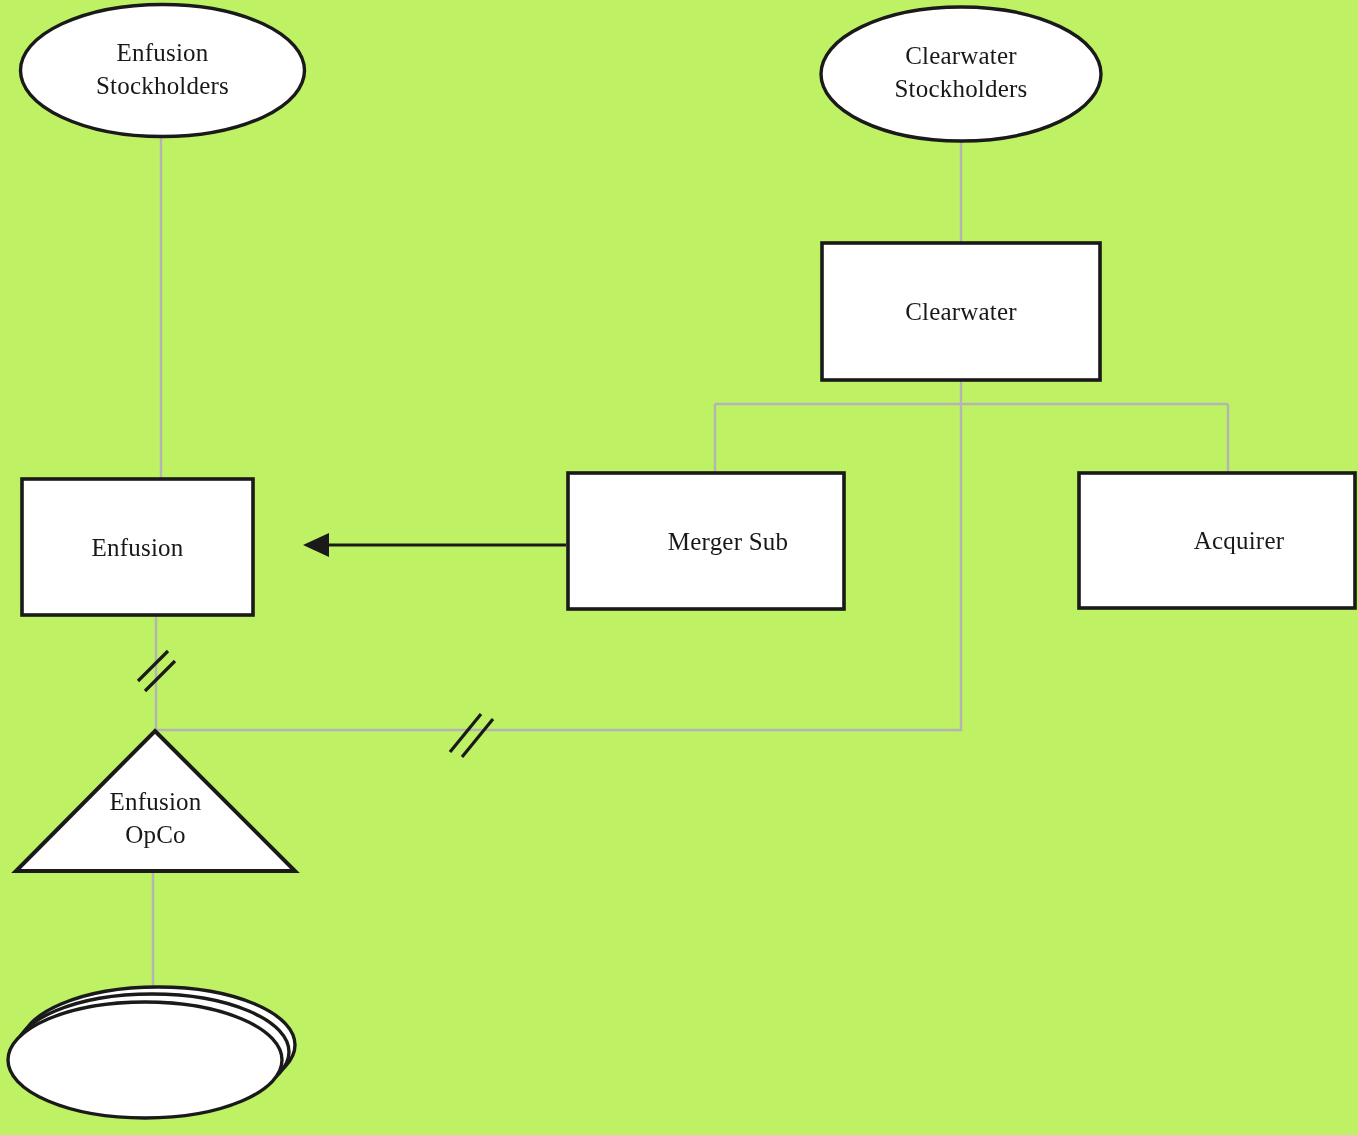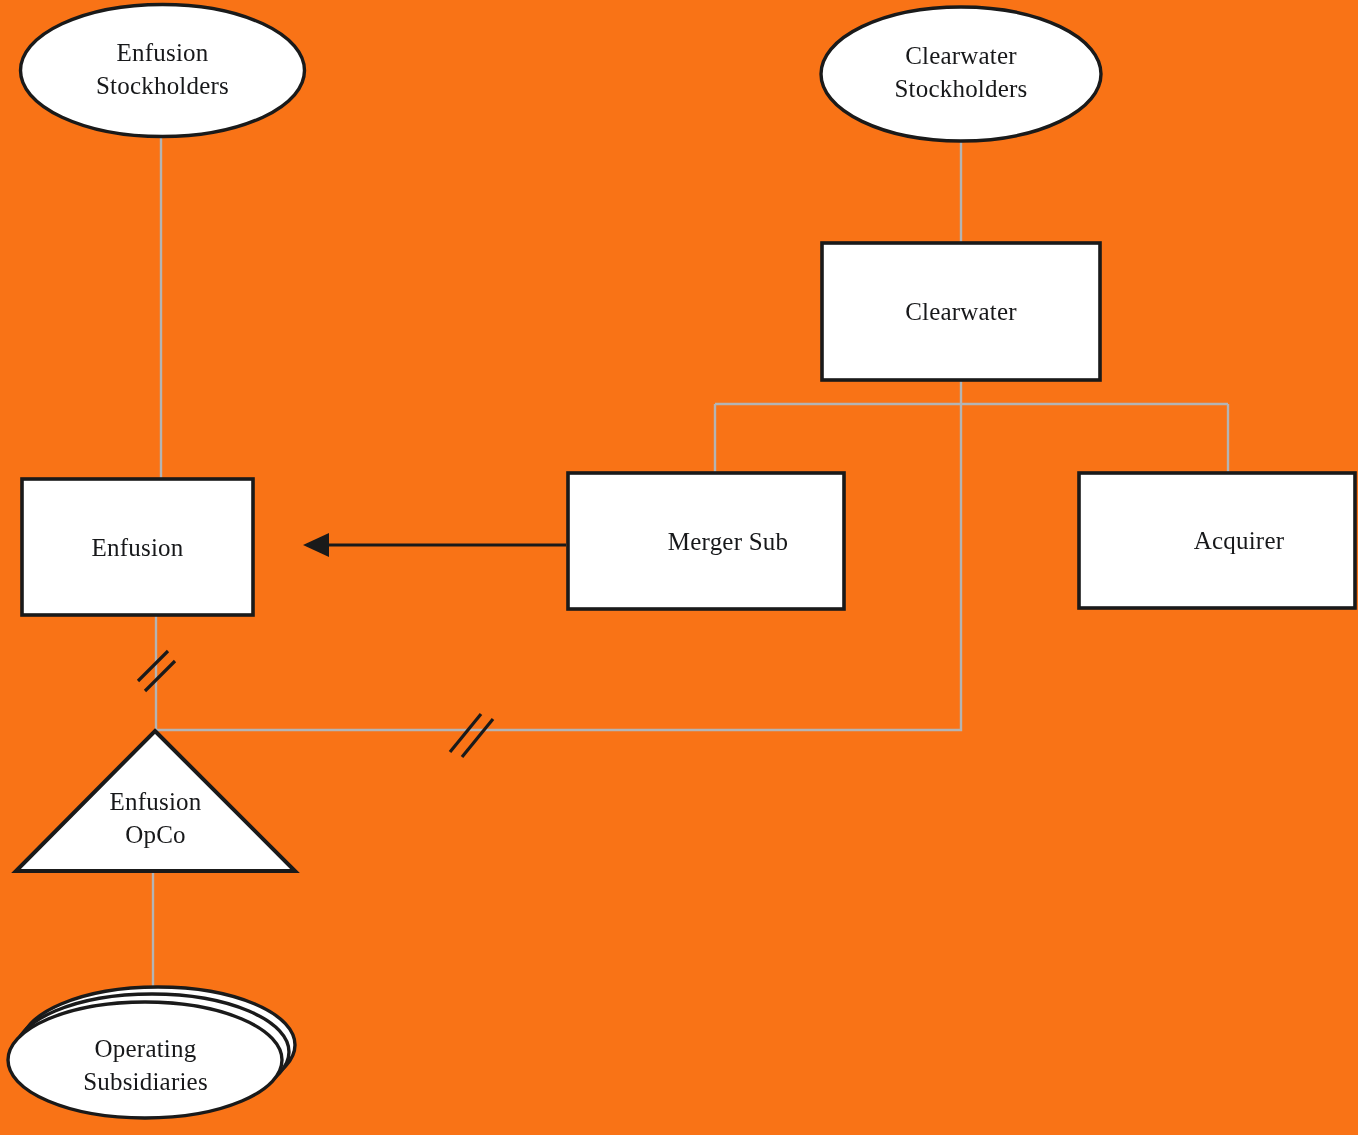--- a/index.html
+++ b/index.html
@@ -7,21 +7,21 @@
     padding: 0;
     background: #ffffff;
   }
   body {
     font-family: "Liberation Serif", "DejaVu Serif", serif;
   }
   #diagram-canvas {
     position: relative;
     width: 1358px;
     height: 1135px;
-    background: #f97316;
+    background: #bef264;
     overflow: hidden;
   }
   #diagram-svg {
     position: absolute;
     top: 0;
     left: 0;
     width: 1358px;
     height: 1135px;
     display: block;
   }
@@ -115,16 +115,14 @@
 
   <div class="node-label" style="left:22px; top:531px; width:231px;">Enfusion</div>
 
   <div class="node-label" style="left:568px; top:525px; width:320px;">Merger Sub</div>
 
   <div class="node-label" style="left:1079px; top:524px; width:320px;">Acquirer</div>
 
   <div class="node-label" style="left:18px; top:785px; width:275px;">Enfusion
 OpCo</div>
 
-  <div class="node-label" style="left:8px; top:1032px; width:275px;">Operating
-Subsidiaries</div>
 
 </div>
 
 </body></html>

